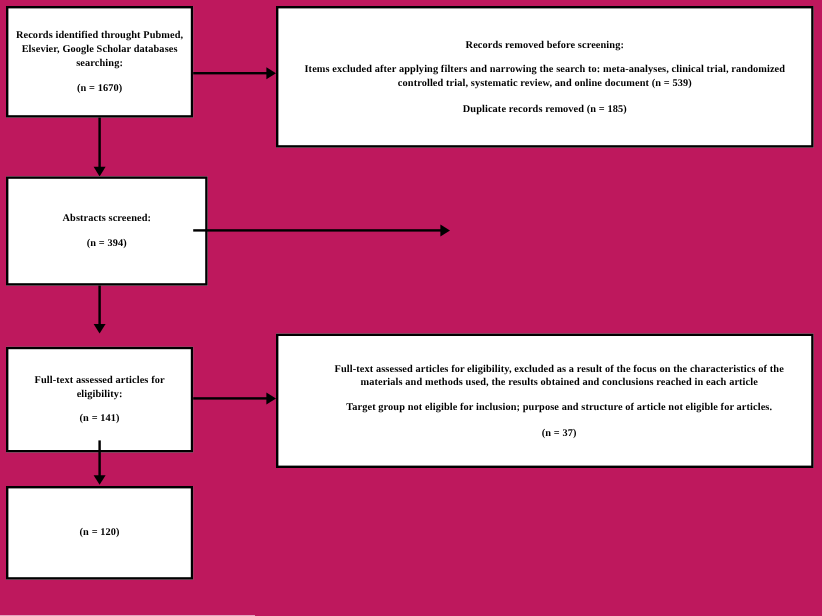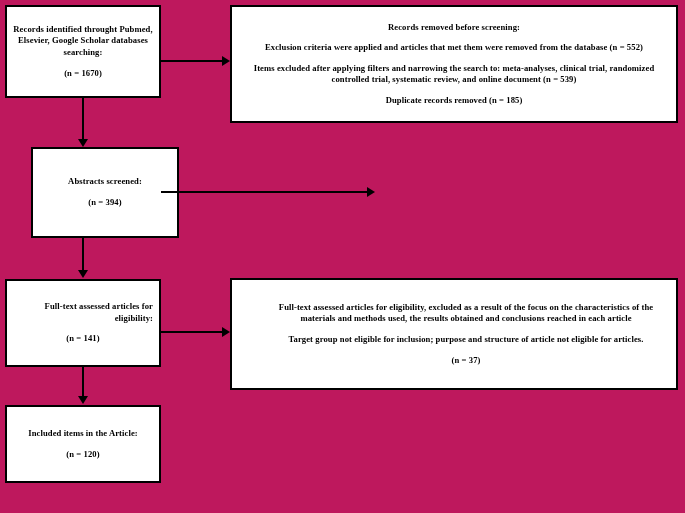--- a/index.html
+++ b/index.html
@@ -74,58 +74,56 @@
 
 <div id="canvas">
 
   <div class="node" style="left:5px; top:5px; width:156px; height:93px;">
     <p>Records identified throught Pubmed, Elsevier, Google Scholar databases searching:</p>
     <p>(n = 1670)</p>
   </div>
 
   <div class="node wide" style="left:230px; top:5px; width:448px; height:118px;">
     <p>Records removed before screening:</p>
-    <p>Exclusion criteria were applied and articles that met them were removed from the database (n = 552)</p>
     <p>Items excluded after applying filters and narrowing the search to: meta-analyses, clinical trial, randomized controlled trial, systematic review, and online document (n = 539)</p>
     <p>Duplicate records removed  (n = 185)</p>
   </div>
 
   <div class="hline" style="left:161px; top:60px; width:62px;"></div>
   <div class="arrow-right" style="left:222px; top:56px;"></div>
 
   <div class="vline" style="left:82px; top:98px; height:42px;"></div>
   <div class="arrow-down" style="left:78px; top:139px;"></div>
 
-  <div class="node" style="left:5px; top:147px; width:148px; height:91px;margin-left:26px;">
+  <div class="node" style="left:5px; top:147px; width:168px; height:91px;">
     <p>Abstracts screened:</p>
     <p>(n = 394)</p>
   </div>
 
 
   <div class="hline" style="left:161px; top:191px; width:207px;"></div>
   <div class="arrow-right" style="left:367px; top:187px;"></div>
 
   <div class="vline" style="left:82px; top:238px; height:33px;"></div>
   <div class="arrow-down" style="left:78px; top:270px;"></div>
 
-  <div class="node" style="left:5px; top:279px; width:156px; height:88px;text-align:right;">
+  <div class="node" style="left:5px; top:289px; width:156px; height:88px;">
     <p>Full-text assessed articles for eligibility:</p>
     <p>(n = 141)</p>
   </div>
 
   <div class="node wide" style="left:230px; top:278px; width:448px; height:112px;padding-left:24px;">
     <p>Full-text assessed articles for eligibility, excluded as a result of the focus on the characteristics of the materials and methods used, the results obtained and conclusions reached in each article</p>
     <p>Target group not eligible for inclusion; purpose and structure of article not eligible for articles.</p>
     <p>(n = 37)</p>
   </div>
 
   <div class="hline" style="left:161px; top:331px; width:62px;"></div>
   <div class="arrow-right" style="left:222px; top:327px;"></div>
 
   <div class="vline" style="left:82px; top:367px; height:30px;"></div>
   <div class="arrow-down" style="left:78px; top:396px;"></div>
 
   <div class="node" style="left:5px; top:405px; width:156px; height:78px;">
-    <p>Included items in the Article:</p>
     <p>(n = 120)</p>
   </div>
 
 </div>
 
 </body></html>

